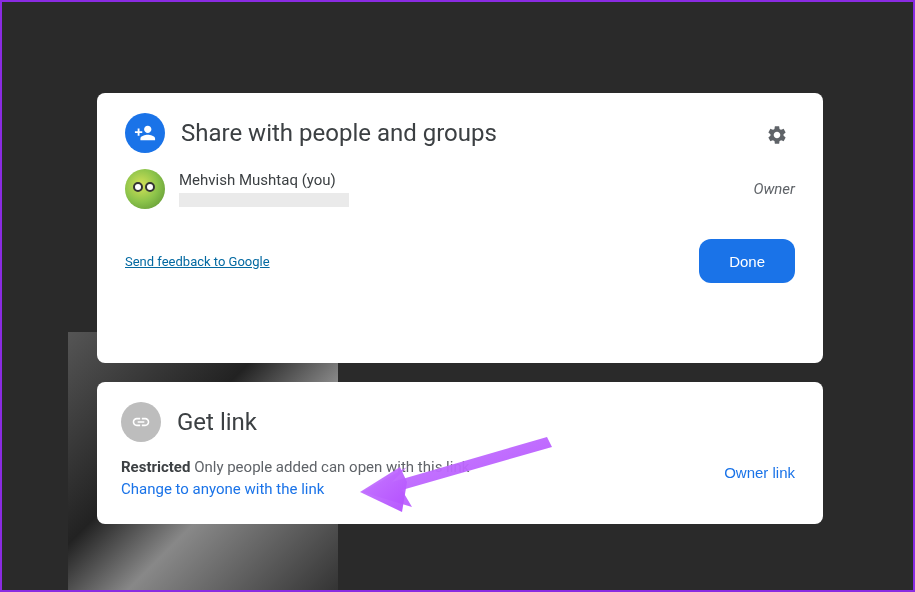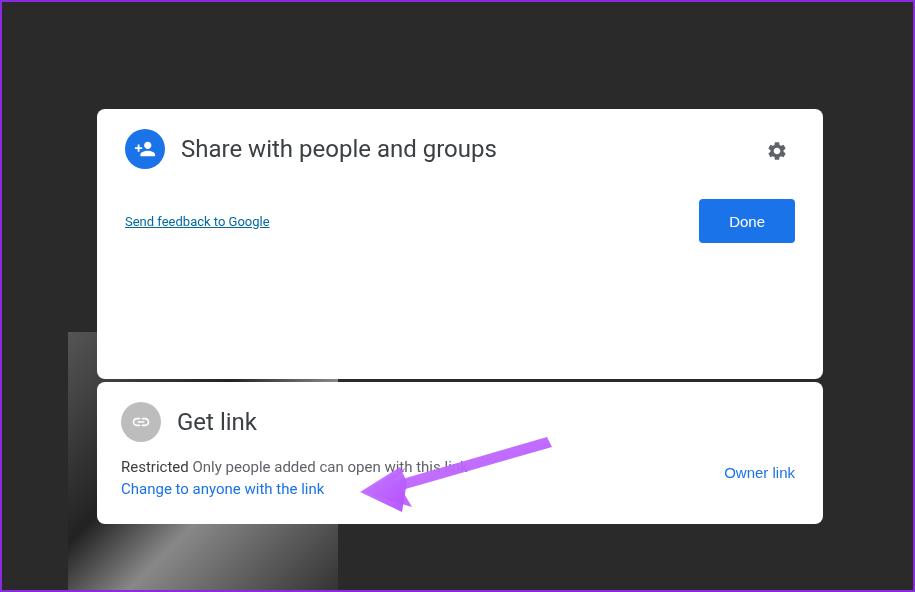--- a/index.html
+++ b/index.html
@@ -23,21 +23,21 @@
   }
   .card {
     position: absolute;
     left: 95px;
     width: 726px;
     background: #fff;
     border-radius: 8px;
     z-index: 10;
     padding: 20px 28px 20px 28px;
   }
-  .card-share { top: 107px; height: 270px; }
+  .card-share { top: 91px; height: 270px; }
   .card-link { top: 380px; height: 142px; padding-left: 24px; }
 
   .card-header {
     display: flex;
     align-items: center;
     gap: 16px;
     margin-bottom: 16px;
     position: relative;
   }
   .header-icon-circle {
@@ -116,41 +116,41 @@
   .feedback-link {
     color: #0369a1;
     font-size: 13px;
     text-decoration: underline;
     cursor: pointer;
   }
   .done-btn {
     background: #1a73e8;
     color: #fff;
     border: none;
-    border-radius: 4px;
+    border-radius: 12px;
     height: 44px;
     padding: 0 30px;
     font-size: 15px;
     font-weight: 500;
     cursor: pointer;
   }
 
   .link-body {
     display: flex;
     justify-content: space-between;
     align-items: flex-start;
     gap: 20px;
   }
   .link-left { flex: 1; }
   .restricted-line {
     font-size: 15px;
     color: #5f6368;
     margin-bottom: 4px;
   }
-  .restricted-line .bold { color: #3c4043; font-weight: 400; }
+  .restricted-line .bold { color: #3c4043; font-weight: 700; }
   .change-link {
     color: #1a73e8;
     font-size: 15px;
     font-weight: 400;
     cursor: pointer;
   }
   .copy-link-btn {
     color: #1a73e8;
     font-size: 15px;
     font-weight: 500;
@@ -182,20 +182,28 @@
     </div>
     <div class="header-title">Share with people and groups</div>
     <div class="settings-btn">
       <svg width="22" height="22" viewBox="0 0 24 24" fill="#5f6368">
         <path d="M19.14 12.94c.04-.3.06-.61.06-.94 0-.32-.02-.64-.07-.94l2.03-1.58c.18-.14.23-.41.12-.61l-1.92-3.32c-.12-.22-.37-.29-.59-.22l-2.39.96c-.5-.38-1.03-.7-1.62-.94l-.36-2.54c-.04-.24-.24-.41-.48-.41h-3.84c-.24 0-.43.17-.47.41l-.36 2.54c-.59.24-1.13.57-1.62.94l-2.39-.96c-.22-.08-.47 0-.59.22L2.74 8.87c-.12.21-.08.47.12.61l2.03 1.58c-.05.3-.07.63-.07.94 0 .31.02.64.06.94l-2.03 1.58c-.18.14-.23.41-.12.61l1.92 3.32c.12.22.37.29.59.22l2.39-.96c.5.38 1.03.7 1.62.94l.36 2.54c.05.24.24.41.48.41h3.84c.24 0 .44-.17.47-.41l.36-2.54c.59-.24 1.13-.56 1.62-.94l2.39.96c.22.08.47 0 .59-.22l1.92-3.32c.12-.22.07-.47-.12-.61l-2.01-1.58zM12 15.6c-1.98 0-3.6-1.62-3.6-3.6s1.62-3.6 3.6-3.6 3.6 1.62 3.6 3.6-1.62 3.6-3.6 3.6z"></path>
       </svg>
     </div>
   </div>
 
 
+  <div class="person-row">
+    <div class="avatar"></div>
+    <div class="person-info">
+      <div class="person-name">Mehvish Mushtaq (you)</div>
+      <div class="person-email-redacted"></div>
+    </div>
+    <div class="role-label">Owner</div>
+  </div>
 
   <div class="card-footer">
     <a class="feedback-link">Send feedback to Google</a>
     <button class="done-btn">Done</button>
   </div>
 </div>
 
 <div class="card card-link">
   <div class="card-header">
     <div class="header-icon-circle ic-grey">

